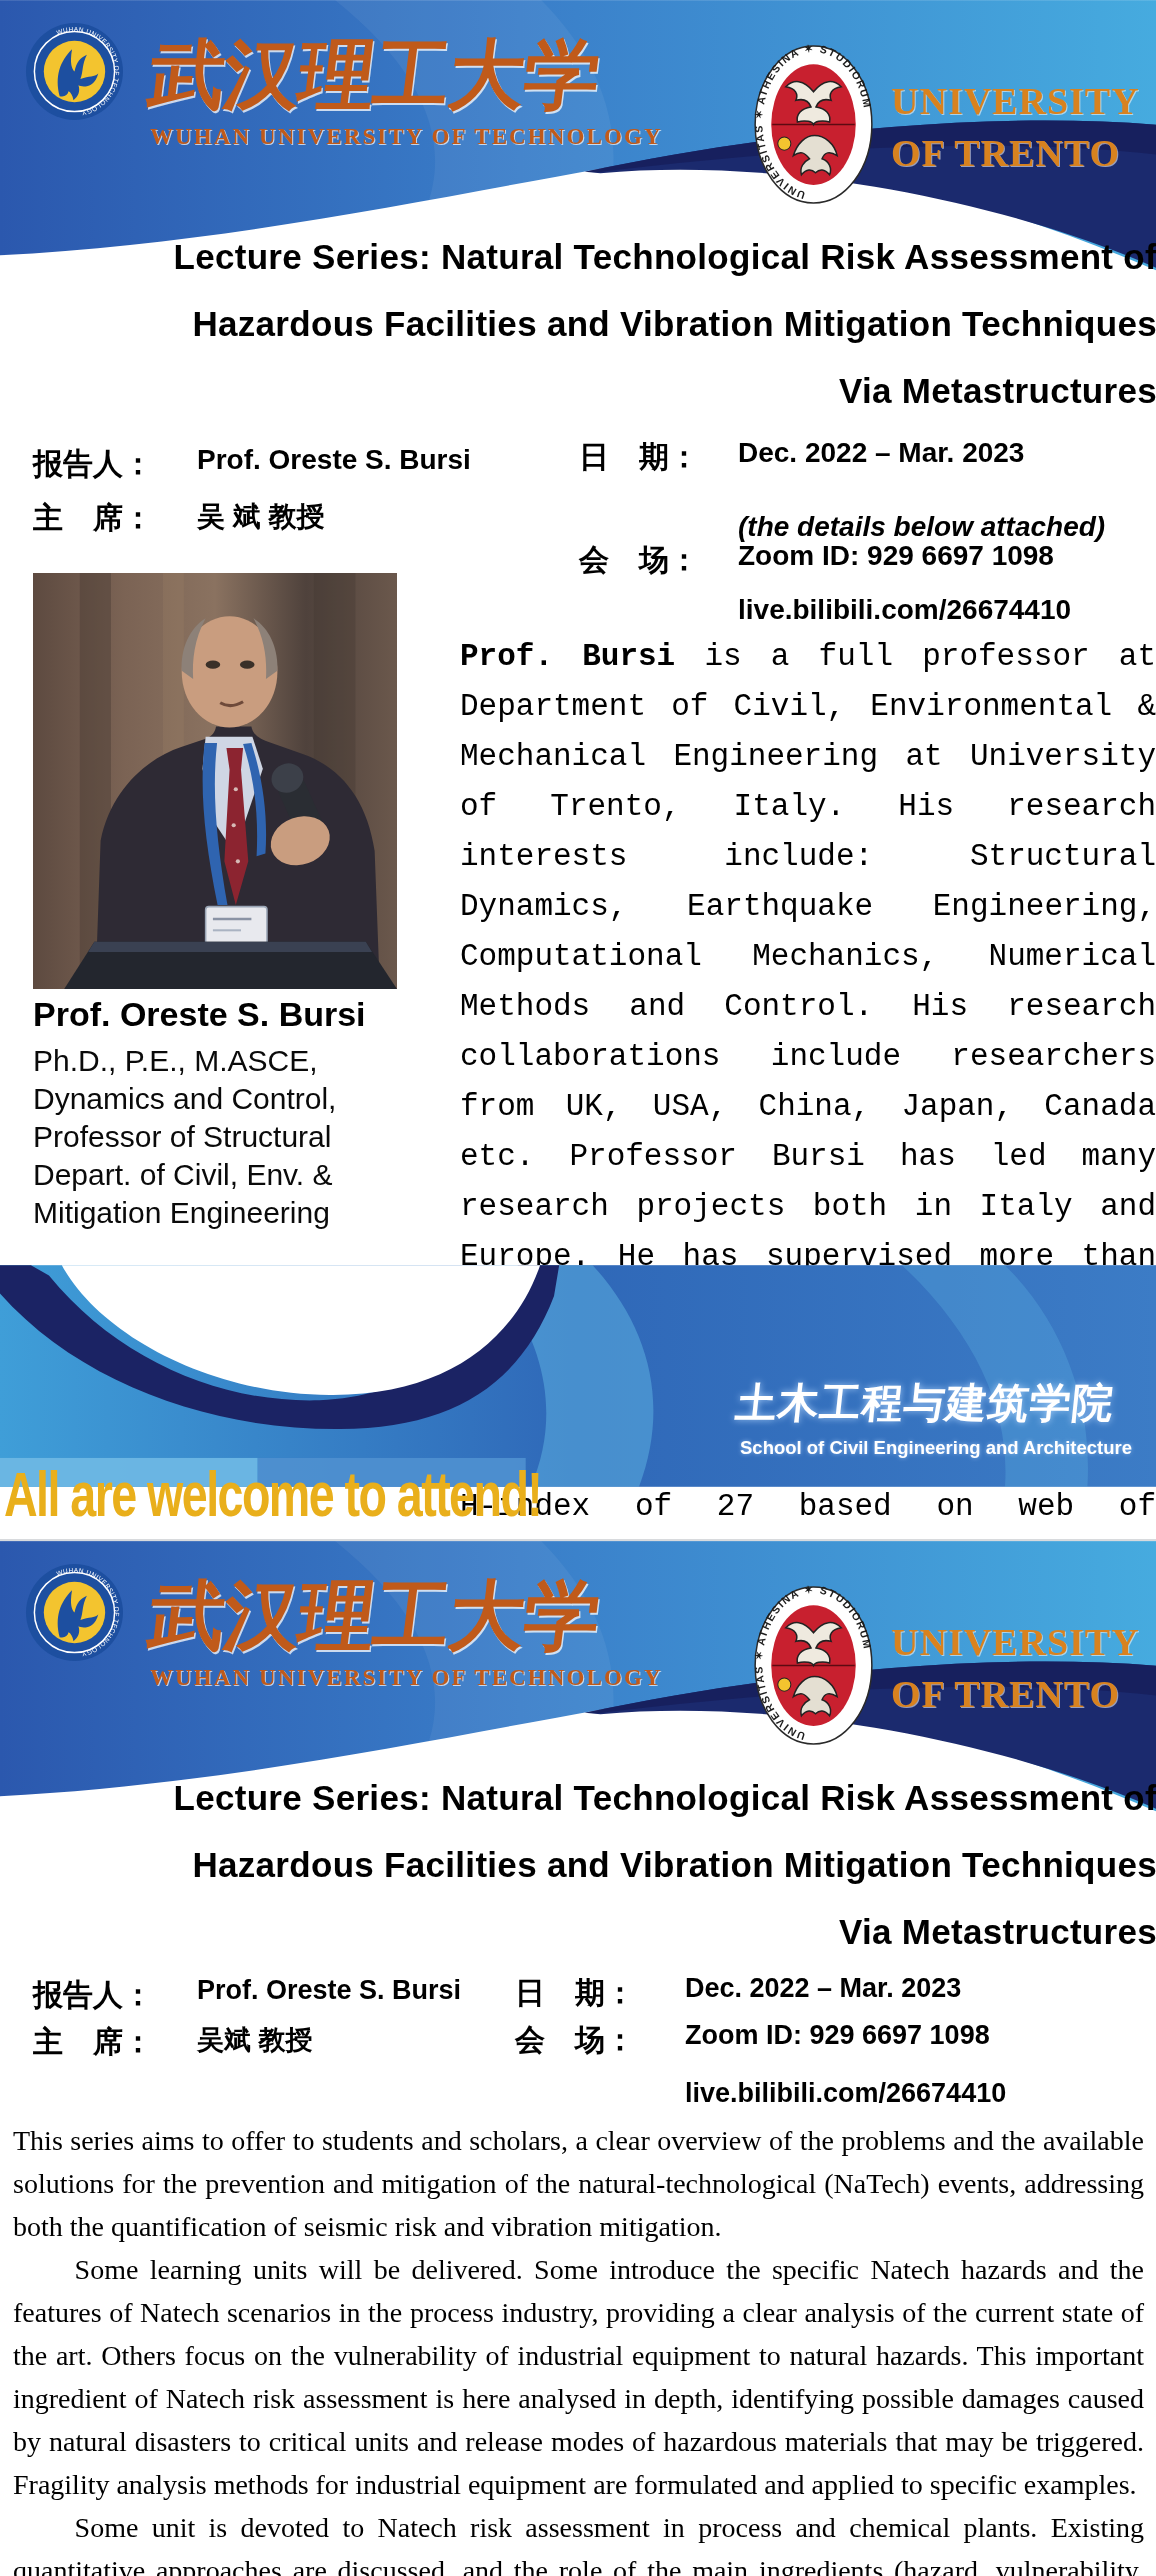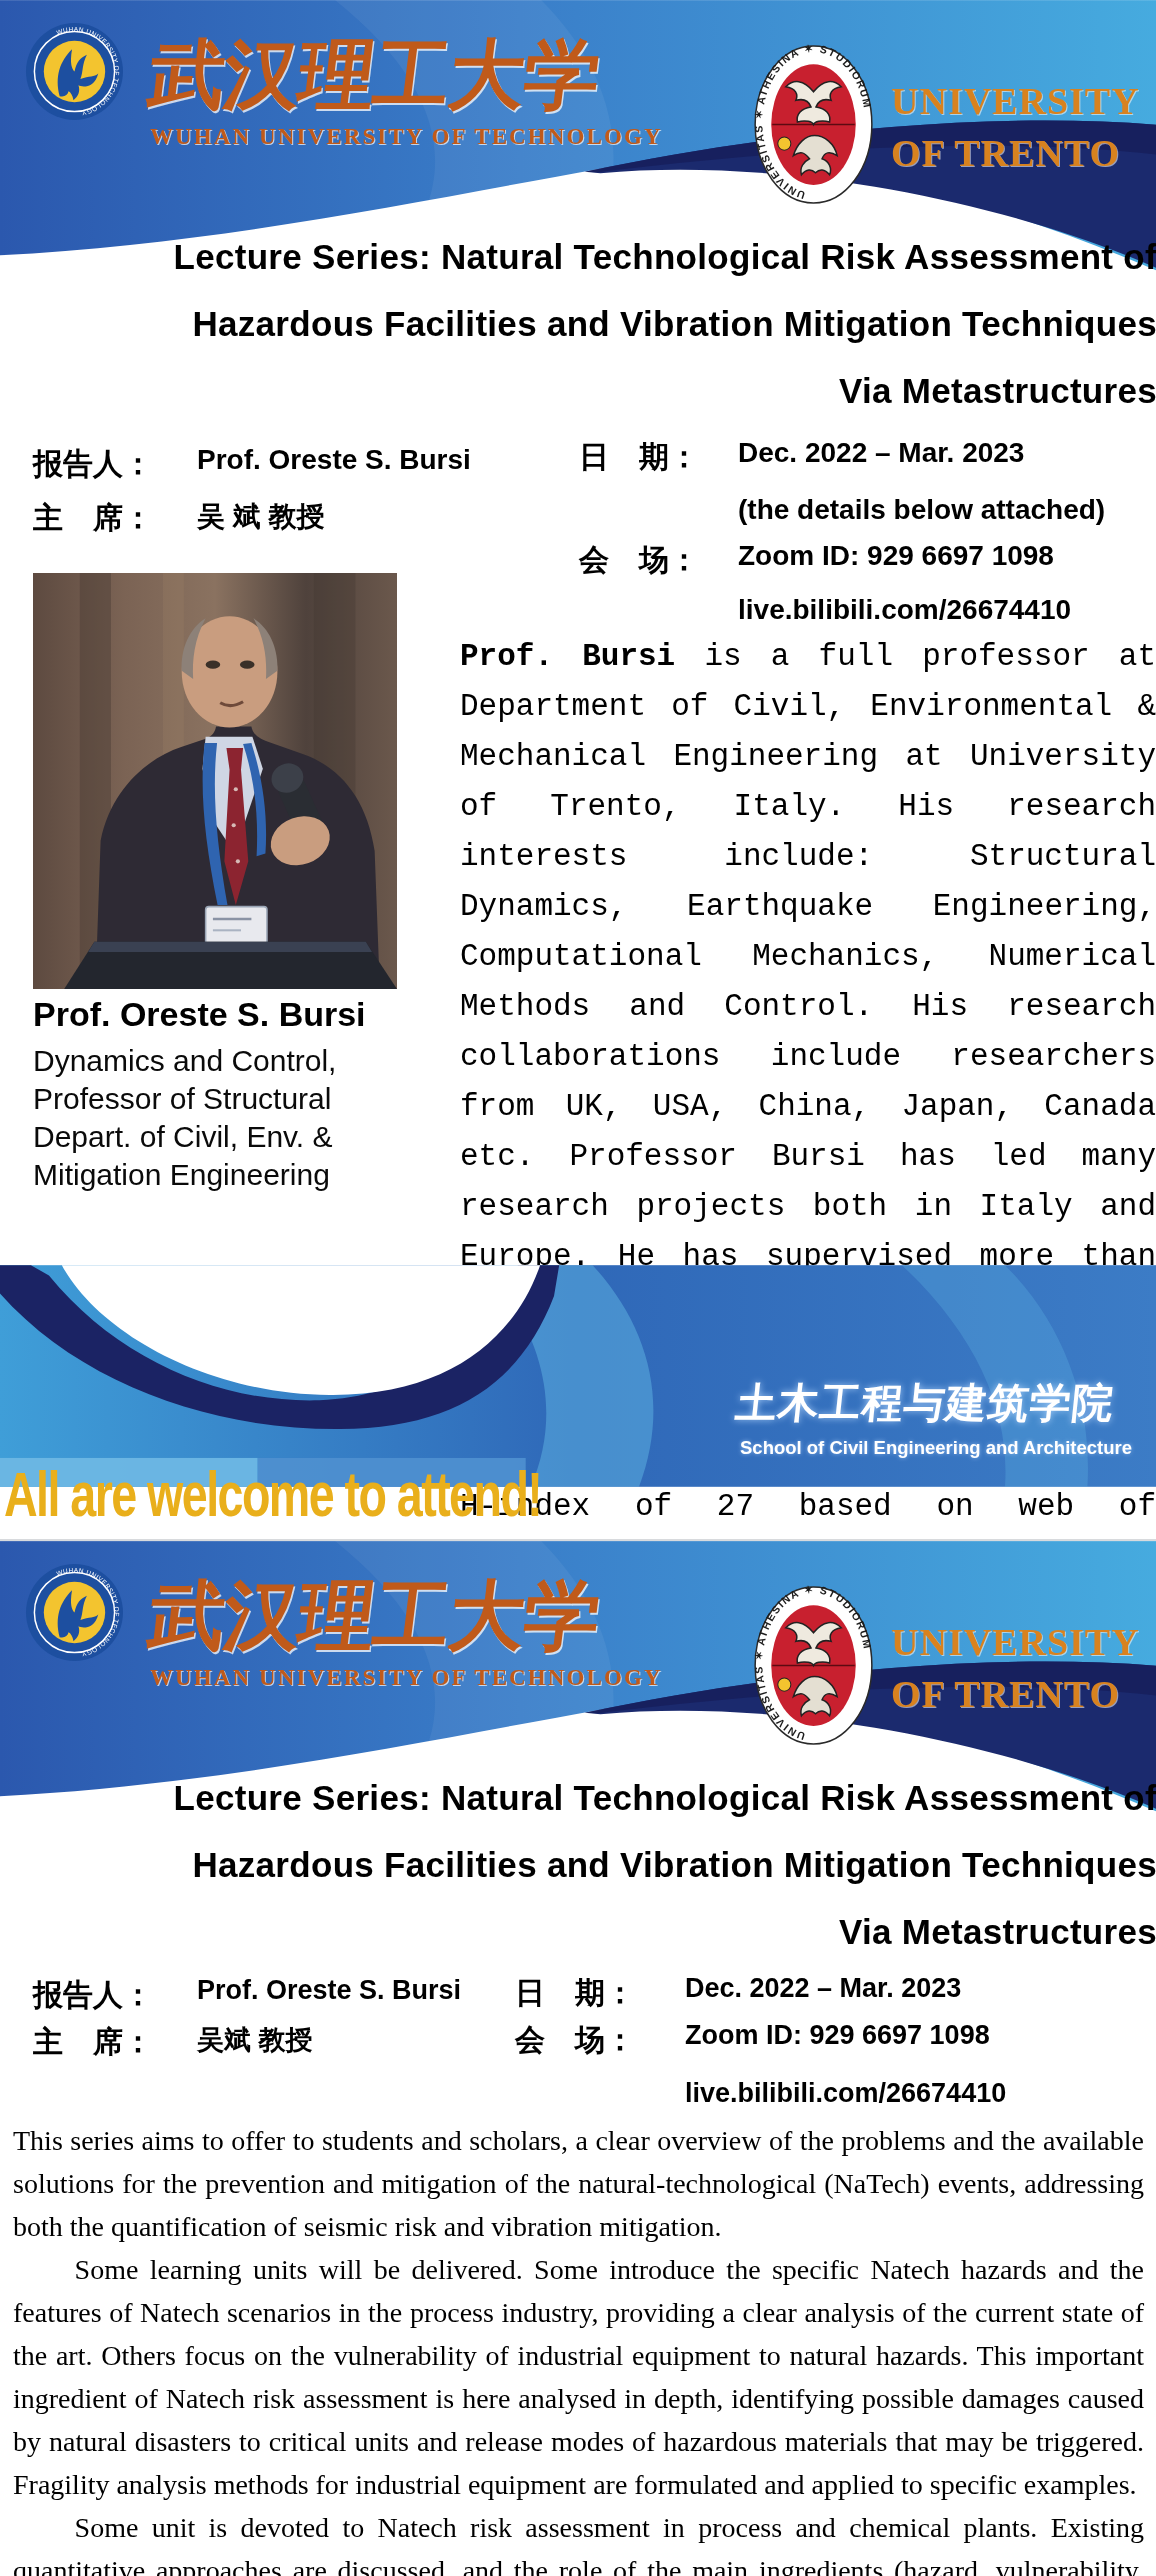--- a/index.html
+++ b/index.html
@@ -34,21 +34,21 @@
   .lbl{font-weight:800;font-size:30px;white-space:pre;}
   .val{font-weight:700;font-size:28px;white-space:nowrap;}
   .row{position:absolute;display:flex;align-items:flex-start;}
   .p1 .row-speaker{left:33px;top:444px;}
   .p1 .row-chair{left:33px;top:498px;}
   .p1 .blk-date{left:579px;top:437px;}
   .p1 .blk-venue{left:579px;top:540px;}
   .p1 .row-speaker .lbl,.p1 .row-chair .lbl{width:164px;}
   .p1 .blk-date .lbl,.p1 .blk-venue .lbl{width:159px;}
   .vcol .val{display:block;}
-  .p1 .blk-date .vcol .val + .val{margin-top:25px;}
+  .p1 .blk-date .vcol .val + .val{margin-top:42px;font-style:italic;}
   .p1 .blk-venue .vcol .val + .val{margin-top:21.6px;}
 
   .p2 .row-speaker{left:33px;top:434px;}
   .p2 .row-chair{left:33px;top:481px;}
   .p2 .blk-date{left:515px;top:432px;}
   .p2 .blk-venue{left:515px;top:479px;}
   .p2 .row-speaker .lbl,.p2 .row-chair .lbl{width:164px;}
   .p2 .blk-date .lbl,.p2 .blk-venue .lbl{width:170px;}
   .p2 .val{font-size:27px;}
   .p2 .bili-line{position:absolute;left:685px;top:537px;font-size:27px;font-weight:700;}
@@ -200,20 +200,21 @@
           <rect x="494" y="392" width="54" height="150" rx="22" fill="#2a2d33"></rect>
           <ellipse cx="521" cy="392" rx="31" ry="28" fill="#3c4049"></ellipse>
         </g>
         <ellipse cx="514" cy="520" rx="58" ry="46" fill="#c99d7f" transform="rotate(-20 514 520)"></ellipse>
         <path d="M 60,808 L 118,716 L 640,716 L 700,808 Z" fill="#23262e"></path>
         <path d="M 118,716 L 640,716 L 652,736 L 106,736 Z" fill="#3a4152"></path>
       </svg>
     </figure>
     <figcaption class="cap-name">Prof. Oreste S.  Bursi</figcaption>
     <div class="cap-lines">
+        <div class="cap-line">Ph.D., P.E., M.ASCE,</div>
         <div class="cap-line">Dynamics and Control,</div>
         <div class="cap-line">Professor of Structural</div>
         <div class="cap-line">Depart. of Civil, Env. &amp;</div>
         <div class="cap-line">Mitigation Engineering</div>
       </div>
 
     <p class="bio"><span class="bio-lead">Prof. Bursi</span><span> is a full professor at Department of Civil, Environmental &amp; Mechanical Engineering at University of Trento, Italy. His research interests include: Structural Dynamics, Earthquake Engineering, Computational Mechanics, Numerical Methods and Control. His research collaborations include researchers from UK, USA, China, Japan, Canada etc. Professor Bursi has led many research projects both in Italy and Europe. He has supervised more than 20 PhD students, and his research activities have generated nearly 200 publications, including more than 100 SCI-indexed journal articles, with an H-index of 27 based on web of science.</span></p>
 
     <footer class="ftr">
       <svg class="fbg" width="1157" height="222" viewBox="0 0 2245 430">

